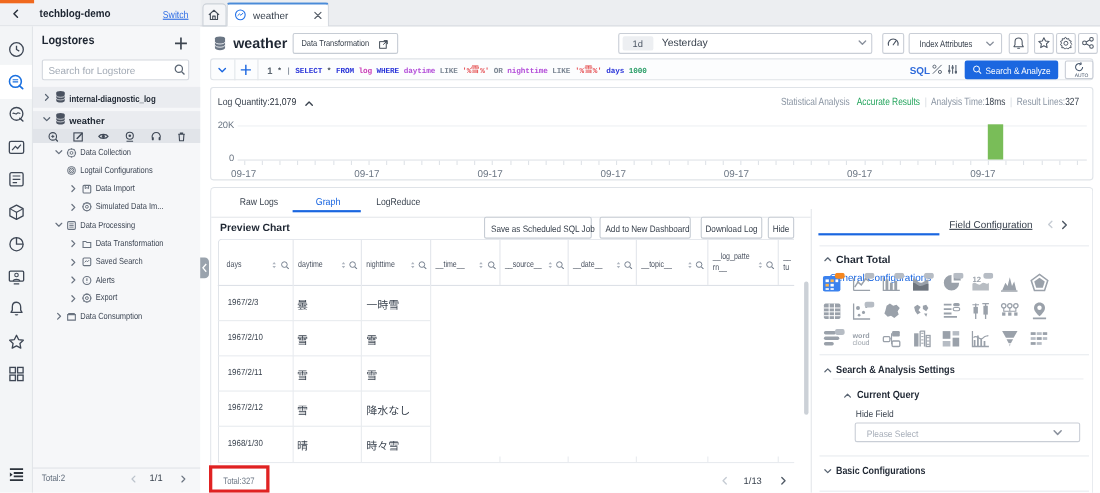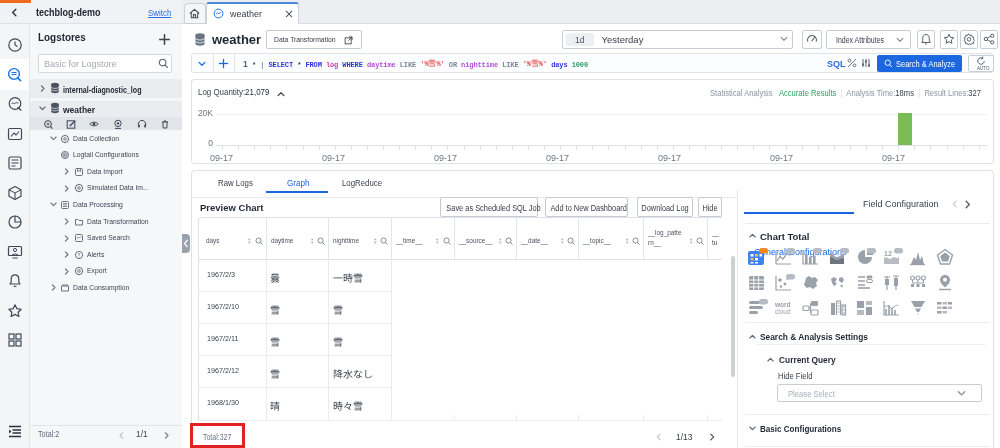--- a/index.html
+++ b/index.html
@@ -180,21 +180,21 @@
 <svg class="a ic" style="left:7px;top:423px" width="16" height="16" viewBox="0 0 16 16">
     <path d="M2 3.5 H14 M5.5 7 H14 M5.5 10 H14 M2 13.5 H14" stroke="#2c333c" stroke-width="1.6"></path>
     <path d="M2 6.5 L4.5 8.5 L2 10.5 Z" fill="#2c333c"></path>
   </svg>
 <div class="a" style="left:30px;top:24px;width:152px;height:424px;background:#f6f7f9"></div>
 <div class="a" style="left:38px;top:31px;font-size:11px;line-height:13px;color:#1f2733;font-weight:700;white-space:nowrap;transform:scaleX(0.9);transform-origin:0 50%;">Logstores</div>
 <svg class="a ic" style="left:158px;top:33px;color:#3c444f;" width="13" height="13">
     <use href="#plus"></use>
   </svg>
 <div class="a" style="left:38px;top:54px;width:134px;height:19px;background:#fff;border:1px solid #d3d7de;border-radius:2px"></div>
-<div class="a" style="left:44px;top:58.5px;font-size:9px;line-height:11px;color:#a2aab5;font-weight:400;white-space:nowrap;">Basic for Logstore</div>
+<div class="a" style="left:44px;top:58.5px;font-size:9px;line-height:11px;color:#a2aab5;font-weight:400;white-space:nowrap;">Search for Logstore</div>
 <svg class="a ic" style="left:158px;top:58px;color:#5a6573;" width="11" height="11">
     <use href="#mag"></use>
   </svg>
 <div class="a" style="left:30px;top:79px;width:152px;height:19px;background:#eaecf0"></div>
 <svg class="a ic" style="left:38px;top:84px;color:#5a6573;" width="9" height="9">
     <use href="#chr"></use>
   </svg>
 <svg class="a ic" style="left:50px;top:82px;color:#4a5260;" width="10" height="12">
     <use href="#db"></use>
   </svg>
@@ -617,21 +617,21 @@
 <svg class="a ic" style="left:707px;top:431.5px;color:#525c68;" width="10" height="10">
     <use href="#chr"></use>
   </svg>
 <div class="a" style="left:731px;top:256px;width:4px;height:121px;background:#ccd1d7;border-radius:2px"></div>
 <div class="a" style="left:182px;top:234px;width:8px;height:19px;background:#9aa3ad;border-radius:0 4px 4px 0"></div>
 <svg class="a ic" style="left:183px;top:239px" width="6" height="9" viewBox="0 0 6 9">
     <path d="M4.5 1 L1.5 4.5 L4.5 8" fill="none" stroke="#fff" stroke-width="1.2"></path>
   </svg>
 <div class="a" style="left:737px;top:190px;width:257px;height:258px;border-left:1px solid #e4e7ea"></div>
 <div class="a" style="left:754px;top:199px;font-size:9px;line-height:11px;color:#1a66e0;font-weight:400;white-space:nowrap;margin-top:48px;">General Configurations</div>
-<div class="a" style="left:863px;top:199px;font-size:9px;line-height:11px;color:#39424e;font-weight:400;white-space:nowrap;">Field Configuration</div>
+<div class="a" style="left:863px;top:199px;font-size:9px;line-height:11px;color:#39424e;font-weight:400;white-space:nowrap;text-decoration:underline;">Field Configuration</div>
 <svg class="a ic" style="left:950px;top:199px;color:#c6ccd4;" width="10" height="10">
     <use href="#chl"></use>
   </svg>
 <svg class="a ic" style="left:962px;top:199px;color:#525c68;" width="11" height="11">
     <use href="#chr"></use>
   </svg>
 <div class="a" style="left:744px;top:211.5px;width:110px;height:2.5px;background:#1a66e0"></div>
 <div class="a" style="left:745px;top:223px;width:245px;height:1px;background:#e8ebef"></div>
 <svg class="a ic" style="left:748px;top:231px;color:#5a6573;" width="9" height="9">
     <use href="#chu"></use>

